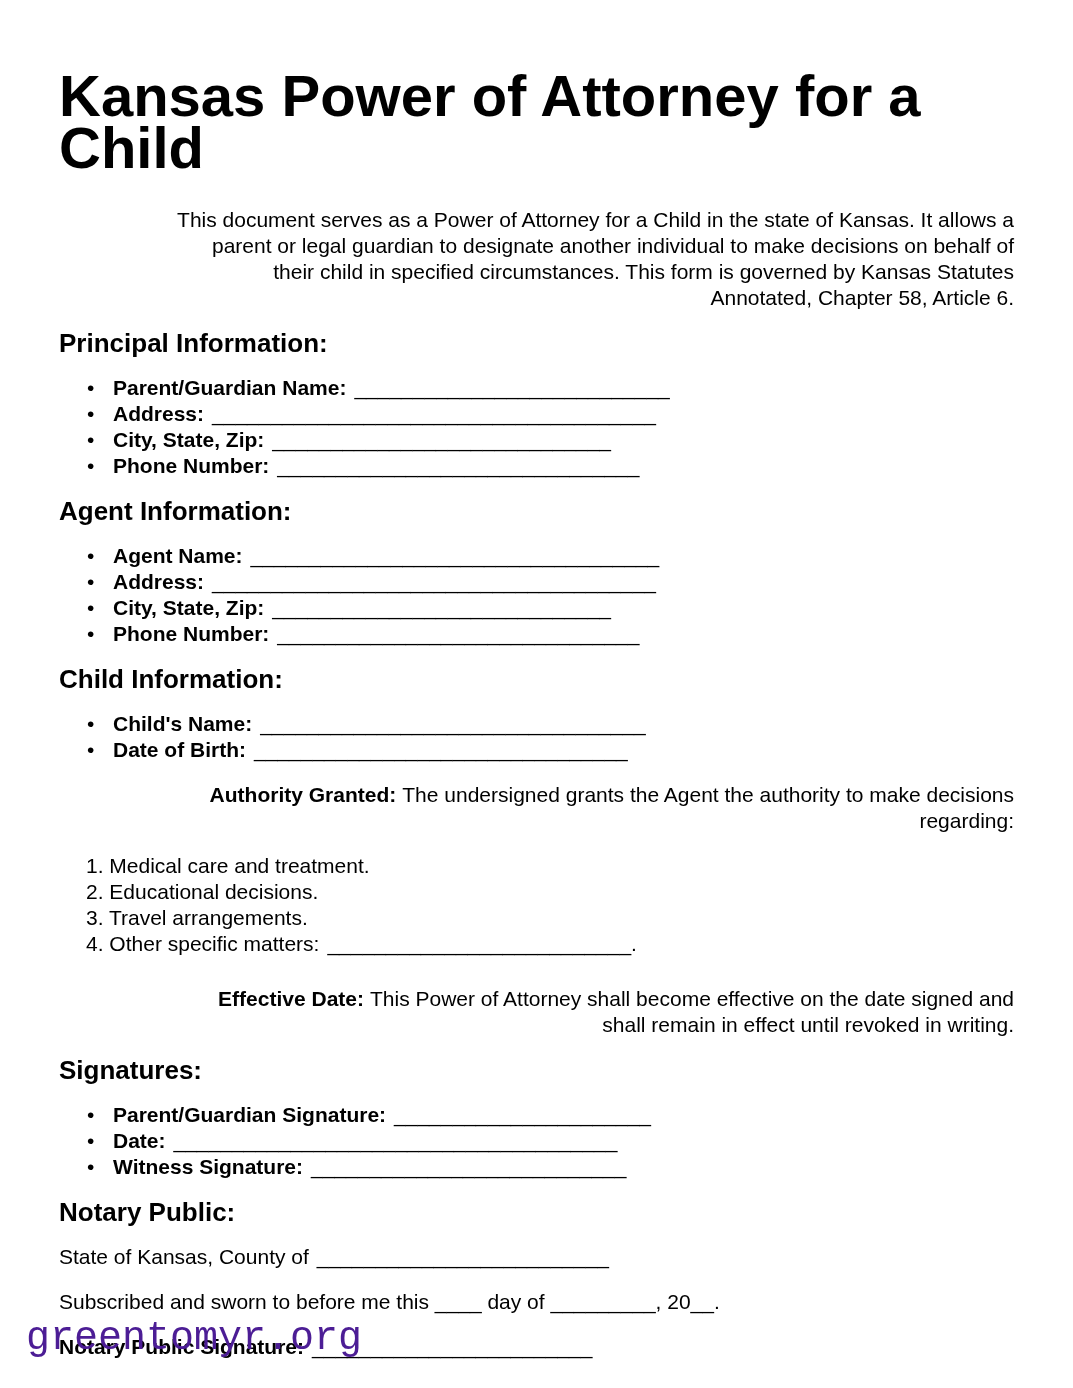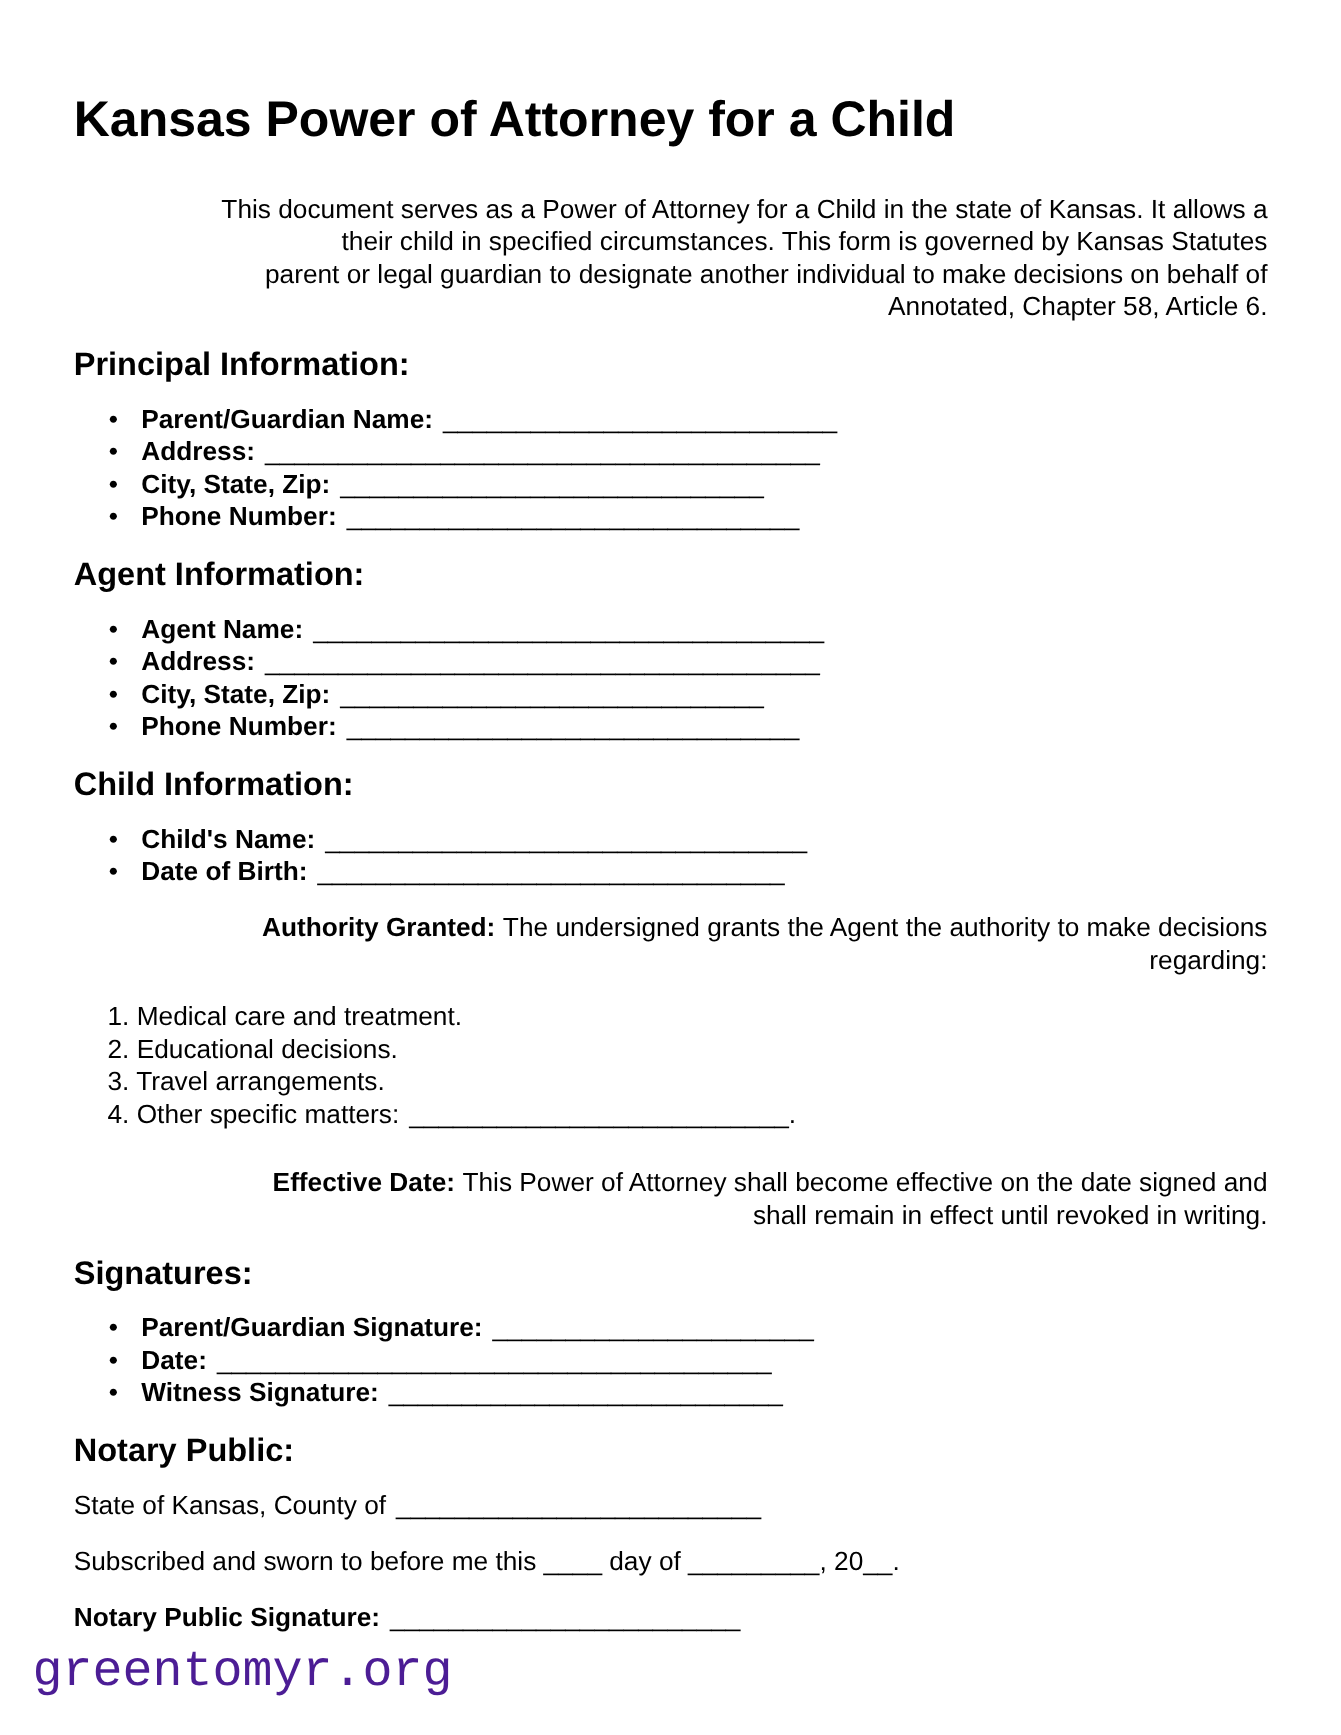--- a/index.html
+++ b/index.html
@@ -9,21 +9,21 @@
     background: #ffffff;
     color: #000000;
     font-family: "Liberation Sans", sans-serif;
     font-size: 21px;
     line-height: 26px;
     position: relative;
     overflow: hidden;
   }
   .page { padding: 70px 59px 0 59px; }
   h1 {
-    font-size: 40px;
+    font-size: 58px;
     line-height: 52px;
     font-weight: bold;
     margin: 0 0 33px 0;
     letter-spacing: 0;
   }
   h2 {
     font-size: 26px;
     line-height: 26px;
     font-weight: bold;
     margin: 0 0 19px 0;
@@ -69,22 +69,22 @@
 </style>
 </head>
 <body>
 
 <div class="page">
 
   <h1>Kansas Power of Attorney for a Child</h1>
 
   <p class="para">
     <span class="line">This document serves as a Power of Attorney for a Child in the state of Kansas. It allows a</span>
+    <span class="line">parent or legal guardian to designate another individual to make decisions on behalf of</span>
     <span class="line">their child in specified circumstances. This form is governed by Kansas Statutes</span>
-    <span class="line">parent or legal guardian to designate another individual to make decisions on behalf of</span>
     <span class="line">Annotated, Chapter 58, Article 6.</span>
   </p>
 
   <h2>Principal Information:</h2>
   <ul class="fields">
     <li><span class="b">Parent/Guardian Name:</span><span class="blank">___________________________</span></li>
     <li><span class="b">Address:</span><span class="blank">______________________________________</span></li>
     <li><span class="b">City, State, Zip:</span><span class="blank">_____________________________</span></li>
     <li><span class="b">Phone Number:</span><span class="blank">_______________________________</span></li>
   </ul>

